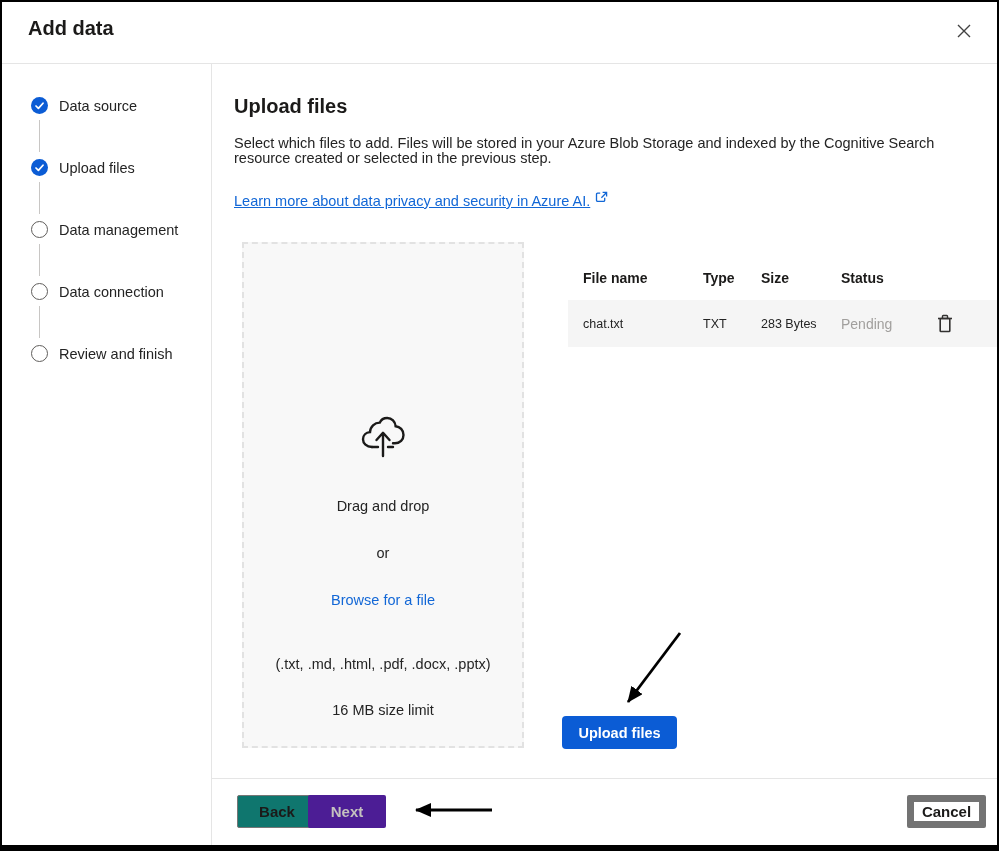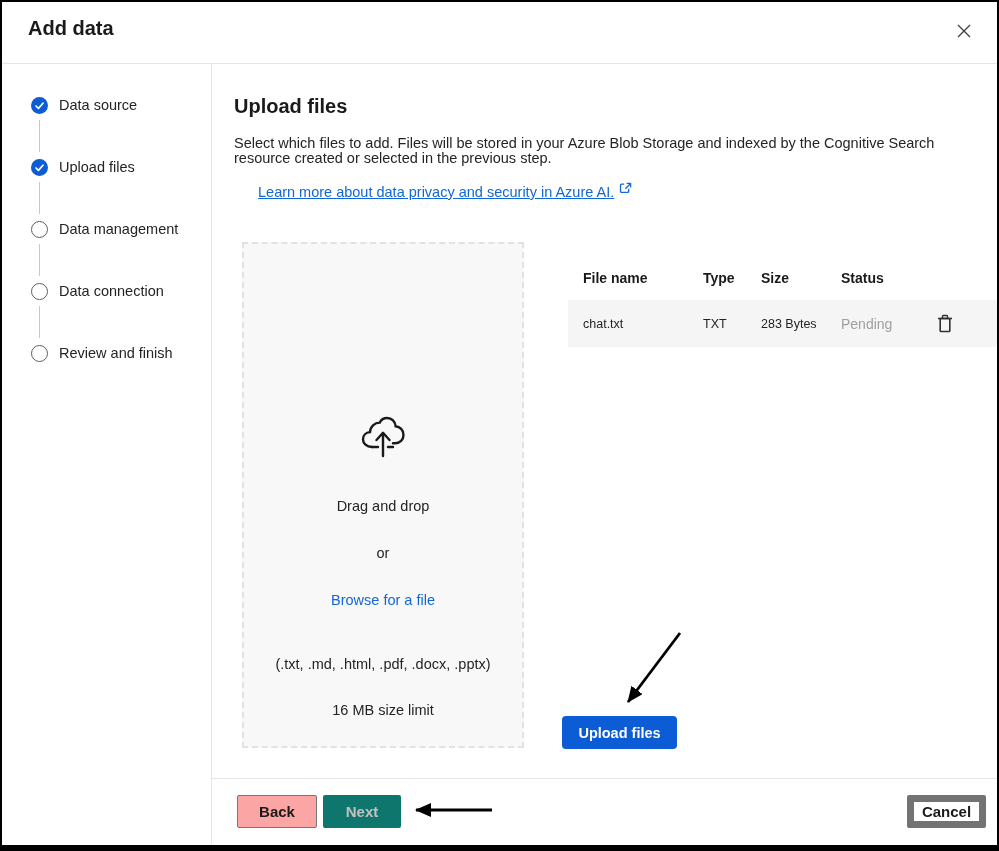--- a/index.html
+++ b/index.html
@@ -30,21 +30,21 @@
     position:absolute; left:0; right:0; top:61px;
     height:1px; background:#e5e5e5;
   }
   .v-divider {
     position:absolute; left:209px; top:62px; bottom:0;
     width:1px; background:#e5e5e5;
   }
   
   .step {
     position:absolute; left:29px;
-    display:flex; align-items:flex-start; gap:11px;
+    display:flex; align-items:center; gap:11px;
     height:17px; cursor:pointer;
   }
   .circle {
     width:17px; height:17px; border-radius:50%;
     flex:0 0 auto;
     display:flex; align-items:center; justify-content:center;
   }
   .circle.done { background:#0b5cd5; }
   .circle.todo { background:#fff; border:1.5px solid #605e5c; }
   .step-label { font-size:14.5px; color:#242424; white-space:nowrap; }
@@ -55,22 +55,22 @@
   
   .content-heading {
     position:absolute; left:232px; top:93px;
     font-size:20px; font-weight:700; color:#1b1a19;
   }
   .content-desc {
     position:absolute; left:232px; top:134px; width:745px;
     font-size:14.5px; line-height:15px; color:#242424;
   }
   .learn-link-wrap {
-    position:absolute; left:232px; top:180px;
-    display:flex; align-items:center; gap:5px;margin-left:24px;
+    position:absolute; left:232px; top:189px;
+    display:flex; align-items:center; gap:5px;
   }
   .learn-link {
     font-size:14.5px; color:#1267d6; text-decoration:underline; cursor:pointer;
   }
   
   .dropzone {
     position:absolute; left:240px; top:240px;
     width:282px; height:506px;
     background:#f8f8f8;
     border:2px dashed #e2e2e2;
@@ -125,25 +125,25 @@
     height:1px; background:#e5e5e5;
   }
   .btn {
     position:absolute; top:793px; height:33px;
     font-family:"Liberation Sans", sans-serif;
     font-size:15px; font-weight:700;
     border-radius:2px; cursor:pointer;
   }
   .back-btn {
     left:235px; width:80px;
-    background:#fca5a5; color:#1b1a19; border:1px solid #767676;
+    background:#0f766e; color:#1b1a19; border:1px solid #767676;
   }
   .next-btn {
-    left:321px; width:78px;
-    background:#0f766e; color:#c4c1bf; border:none; cursor:default;
+    left:306px; width:78px;
+    background:#4c1d95; color:#c4c1bf; border:none; cursor:default;
   }
   .cancel-btn {
     left:905px; width:79px;
     background:#fff; color:#1b1a19; border:7px solid #737373;
   }
   .annotations {
     position:absolute; inset:0; width:999px; height:851px;
     pointer-events:none;
   }
 </style>

